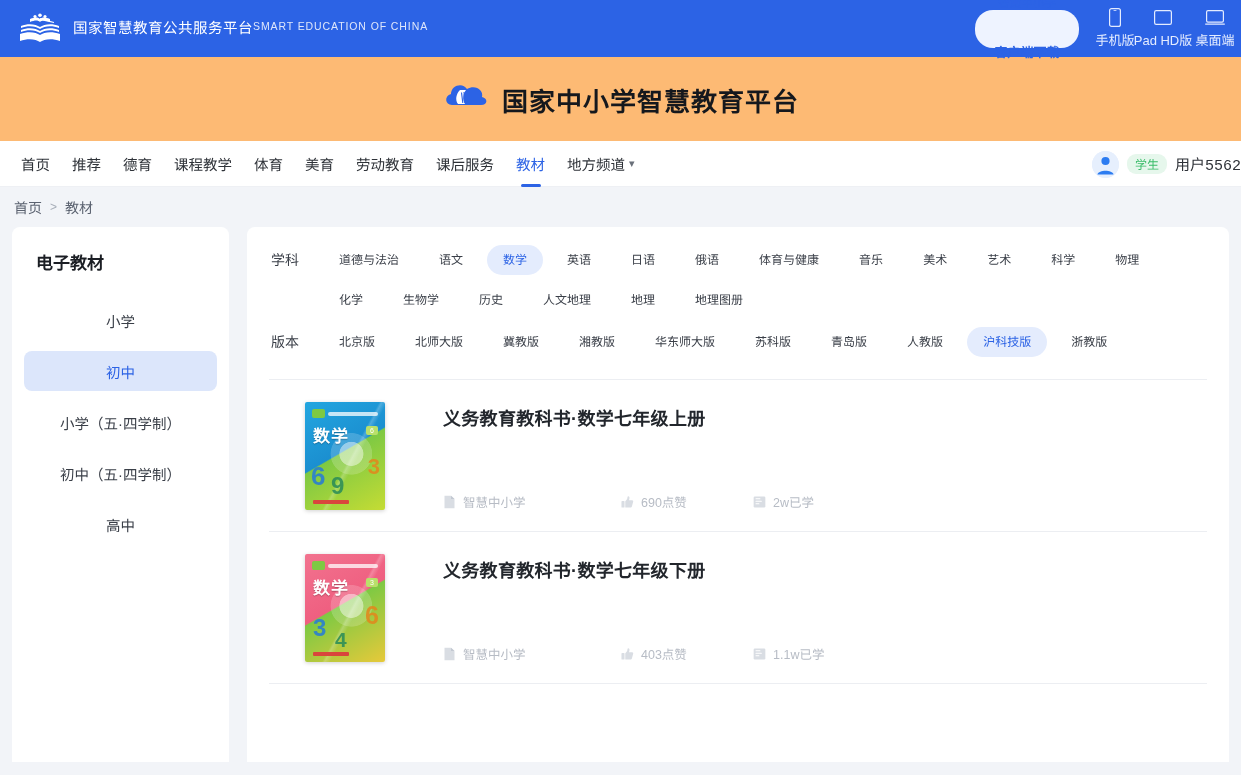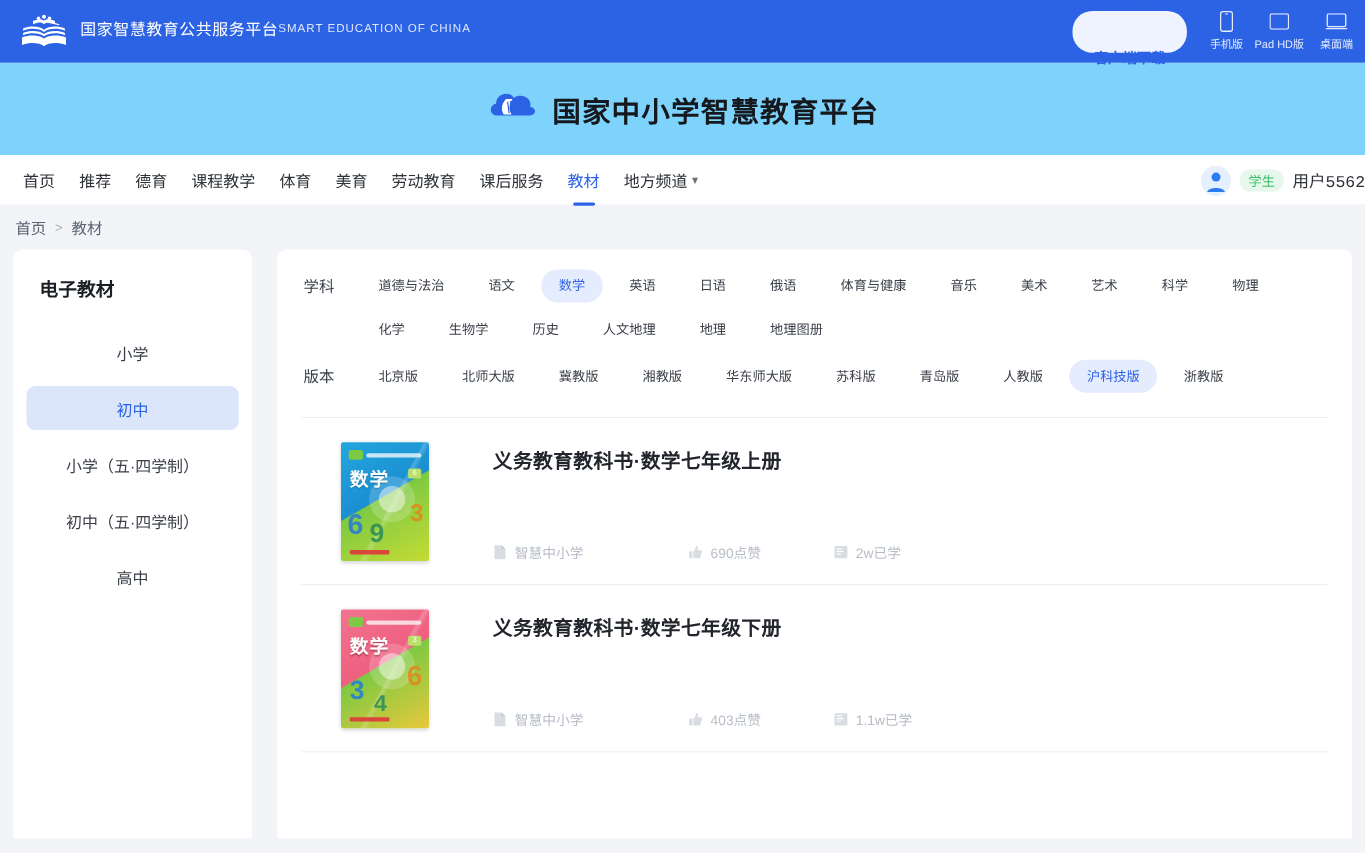--- a/index.html
+++ b/index.html
@@ -46,26 +46,26 @@
   }
   .client-dl .l1 { font-size: 11.5px; }
   .client-dl .l2 { font-size: 13px; font-weight: bold; margin-top: 34px; }
 
   .dl-item {
     width: 44px; display: flex; flex-direction: column;
     align-items: center; justify-content: center; gap: 3px;
     color: #e4ecff; cursor: pointer;
   }
   .dl-item .glyph { height: 19px; display: flex; align-items: center; }
-  .dl-item .cap { font-size: 10px; white-space: nowrap; }
+  .dl-item .cap { font-size: 13px; white-space: nowrap; }
   .dl-item.wide { width: 52px; }
 
   
   .header-white {
-    background: #7dd3fc;
+    background: #fdba74;
     height: 84px;
     display: flex; align-items: center; justify-content: center;
   }
   .center-logo { display: flex; align-items: center; gap: 12px; }
   .center-logo .title {
     font-size: 26px; font-weight: bold; color: #15181d;
     letter-spacing: 1px;
   }
 
   
@@ -137,21 +137,21 @@
     height: 40px; display: flex; align-items: center;
     padding-left: 14px; font-size: 14px; color: #5b6270;
     background: #f2f4f8;
   }
   .breadcrumb .sep { margin: 0 8px; color: #a7adb8; font-size: 12px; }
 
   
   .content {
     display: flex;
     padding: 0 12px;
-    gap: 23px;
+    gap: 18px;
     height: 535px;
   }
   .sidebar {
     width: 217px; flex: 0 0 217px;
     background: #ffffff;
     border-radius: 8px 8px 0 0;
     padding: 18px 12px 0;
   }
   .sidebar h2 {
     margin: 4px 0 26px 12px;

